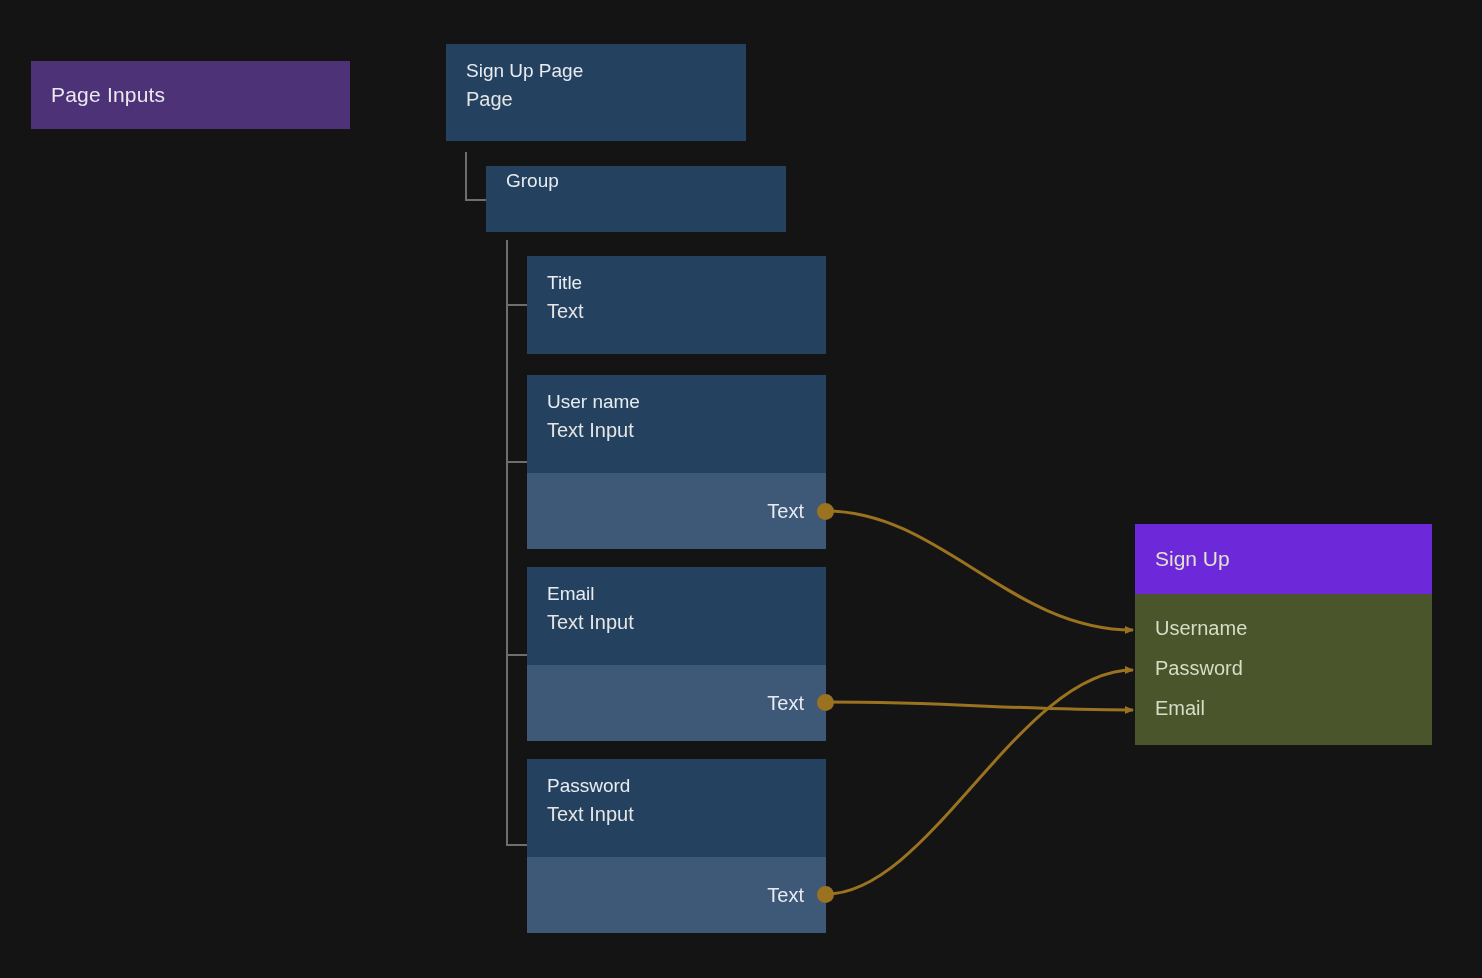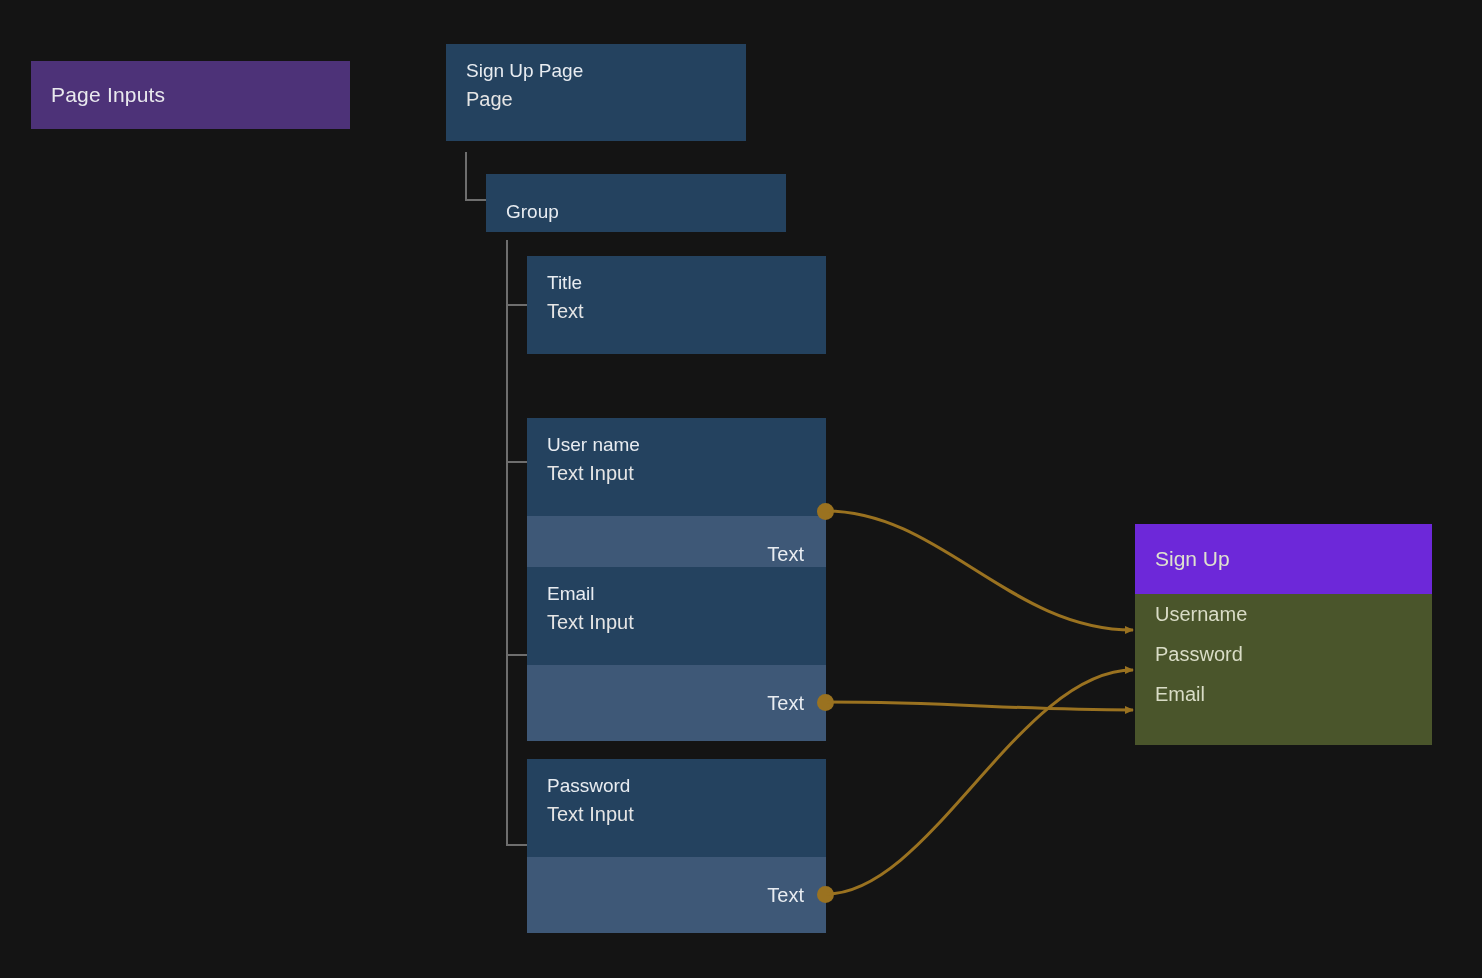--- a/index.html
+++ b/index.html
@@ -52,24 +52,22 @@
     white-space: nowrap;
   }
   .blue-head .n-sub {
     color: #e5e5e5;
     font-size: 20px;
     line-height: 28px;
     white-space: nowrap;
   }
   .blue-head.single {
     display: flex;
-    align-items: center;
-    padding-top: 9px;
+    padding-top: 0;
     padding-bottom: 0;
-    margin-top: 8px;
   }
 
   
   .port-row {
     background: #3e5877;
     display: flex;
     align-items: center;
     justify-content: flex-end;
     padding-right: 22px;
     box-sizing: border-box;
@@ -92,20 +90,21 @@
     display: flex;
     align-items: center;
     padding-left: 20px;
     box-sizing: border-box;
     color: #dfe2ce;
     font-size: 21px;
   }
   .green-body {
     background: #4a552b;
     box-sizing: border-box;
+    padding-top: 14px;
   }
   .green-body .field {
     color: #d9dcc6;
     font-size: 20px;
     line-height: 40px;
     padding-left: 20px;
     white-space: nowrap;
   }
 
   
@@ -151,21 +150,21 @@
     </div>
   </div>
 
   <div class="node" style="left:527px; top:256px; width:299px; height:98px;">
     <div class="blue-head" style="width:100%; height:100%;">
       <div class="n-title">Title</div>
       <div class="n-sub">Text</div>
     </div>
   </div>
 
-  <div class="node" style="left:527px; top:375px; width:299px; height:174px;margin-top:43px;">
+  <div class="node" style="left:527px; top:375px; width:299px; height:174px;">
     <div class="blue-head" style="width:100%; height:98px;">
       <div class="n-title">User name</div>
       <div class="n-sub">Text Input</div>
     </div>
     <div class="port-row" style="width:100%; height:76px;">
       <span>Text</span>
     </div>
   </div>
   <div class="port-dot" style="left:817px; top:503px;"></div>
 

